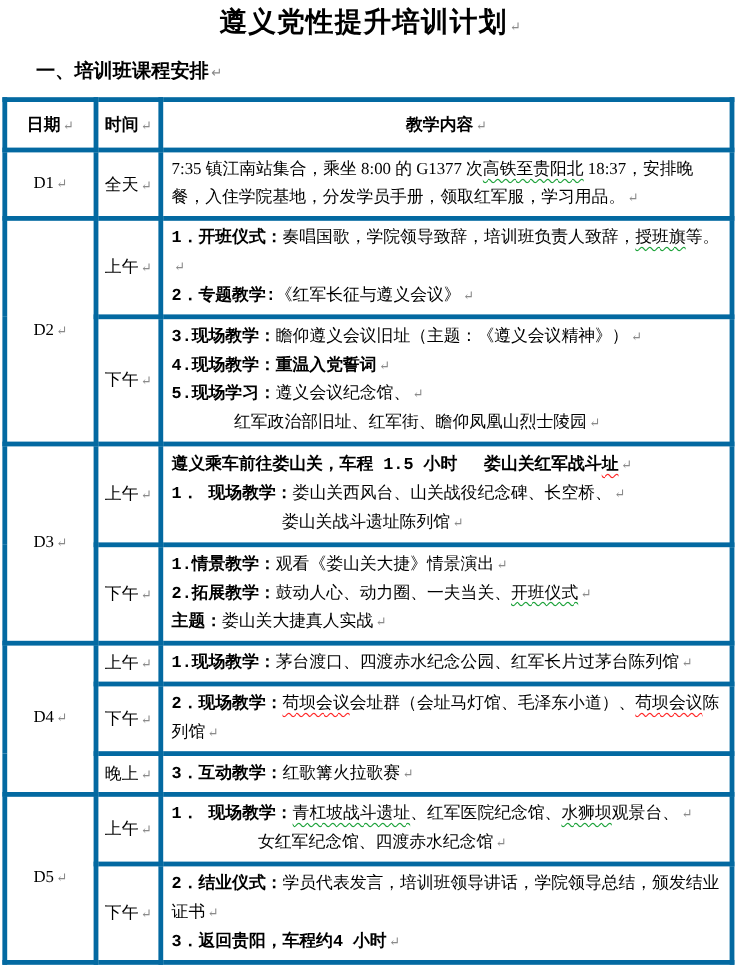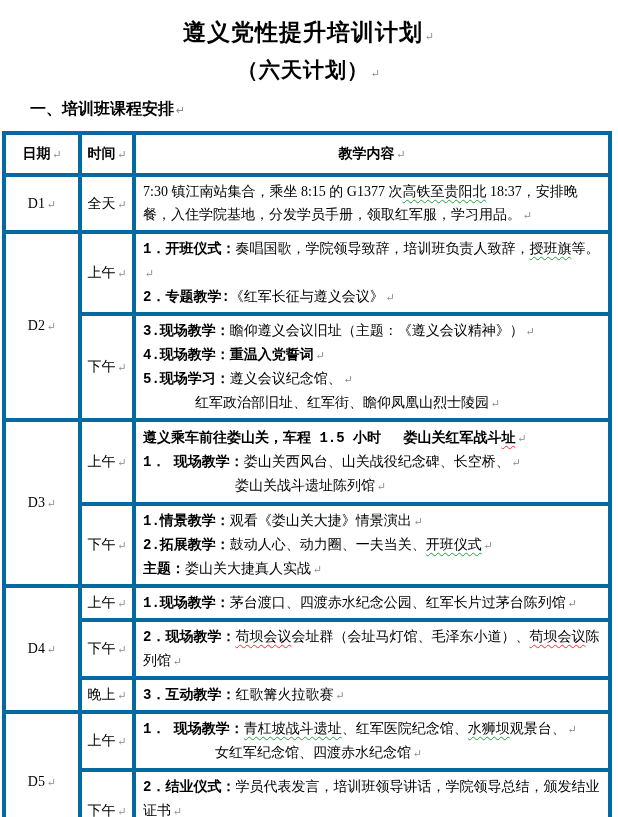--- a/index.html
+++ b/index.html
@@ -8,21 +8,21 @@
     width:618px;height:817px;
     background:#ffffff;
     font-family:"Liberation Serif","DejaVu Serif",serif;
     color:#000;
     overflow:hidden;
   }
   .doc-title{
     text-align:center;
     font-size:23px;
     font-weight:bold;
-    padding-top:17px;
+    padding-top:3px;
     letter-spacing:1px;
   }
   .doc-subtitle{
     text-align:center;
     font-size:21px;
     font-weight:bold;
     margin-top:8px;
     letter-spacing:1px;
   }
   .section-heading{
@@ -89,42 +89,41 @@
     font-weight:normal;
     text-decoration:none;
   }
   span.pm{display:inline-block;text-decoration:none;}
 </style>
 </head>
 <body>
 
 <div class="page">
   <div class="doc-title"><span>遵义党性提升培训计划</span><span class="pm"></span></div>
-  <div class="doc-subtitle"><span>（六天计划）</span><span class="pm"></span></div>
   <div class="section-heading"><span>一、培训班课程安排</span><span class="pm"></span></div>
 
   <table class="schedule">
     <colgroup>
       <col style="width:76px">
       <col style="width:54px">
       <col>
     </colgroup>
     <thead>
       <tr>
         <th class="hdr"><span>日期</span><span class="pm"></span></th>
         <th class="hdr"><span>时间</span><span class="pm"></span></th>
         <th class="hdr"><span>教学内容</span><span class="pm"></span></th>
       </tr>
     </thead>
     <tbody>
         <tr style="height: 55px;">
           <td class="date-cell" rowspan="1"><span>D1</span><span class="pm"></span></td>
           <td class="time-cell"><span>全天</span><span class="pm"></span></td>
           <td class="content-cell">
-            <div class="cline"><span>7:30 镇江南站集合，乘坐 8:15 的 G1377 次</span><span class="wg">高铁至贵阳北</span><span> 18:37，安排晚餐，入住学院基地，分发学员手册，领取红军服，学习用品。</span><span class="pm"></span></div>
+            <div class="cline"><span>7:35 镇江南站集合，乘坐 8:00 的 G1377 次</span><span class="wg">高铁至贵阳北</span><span> 18:37，安排晚餐，入住学院基地，分发学员手册，领取红军服，学习用品。</span><span class="pm"></span></div>
           </td>
         </tr>
         <tr style="height: 54px;">
           <td class="date-cell" rowspan="2"><span>D2</span><span class="pm"></span></td>
           <td class="time-cell"><span>上午</span><span class="pm"></span></td>
           <td class="content-cell">
             <div class="cline"><span class="b">1．开班仪式：</span><span>奏唱国歌，学院领导致辞，培训班负责人致辞，</span><span class="wg">授班旗</span><span>等。</span><span class="pm"></span></div>
             <div class="cline"><span class="b">2．专题教学:</span><span>《红军长征与遵义会议》</span><span class="pm"></span></div>
           </td>
         </tr>

